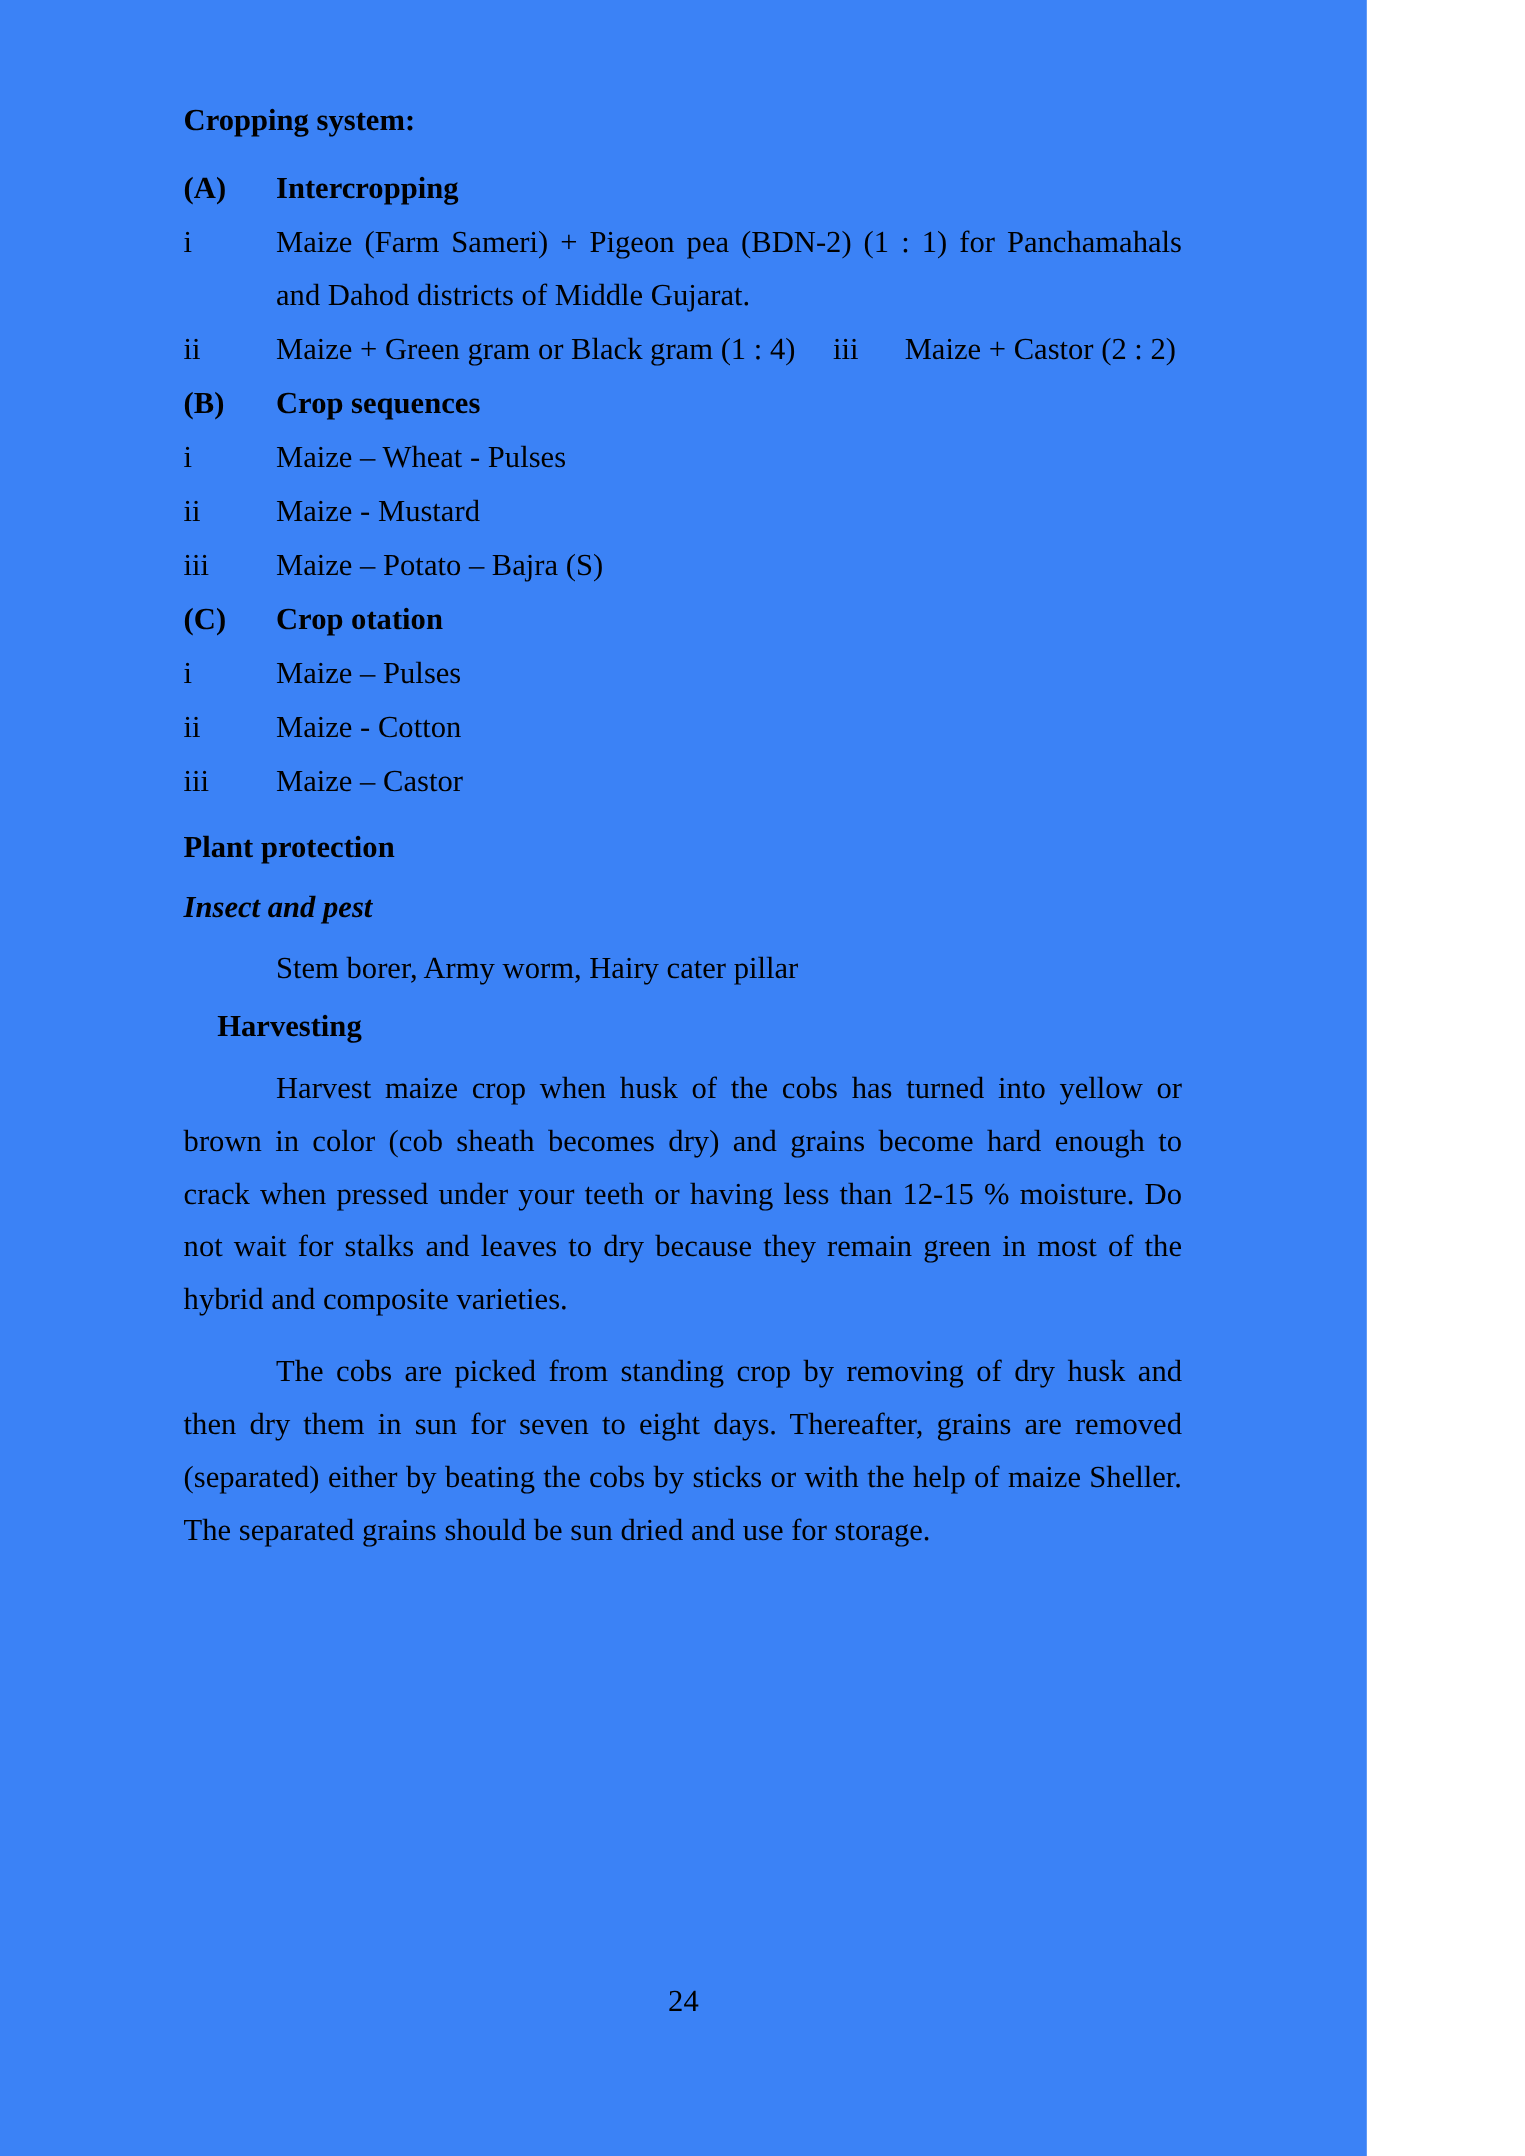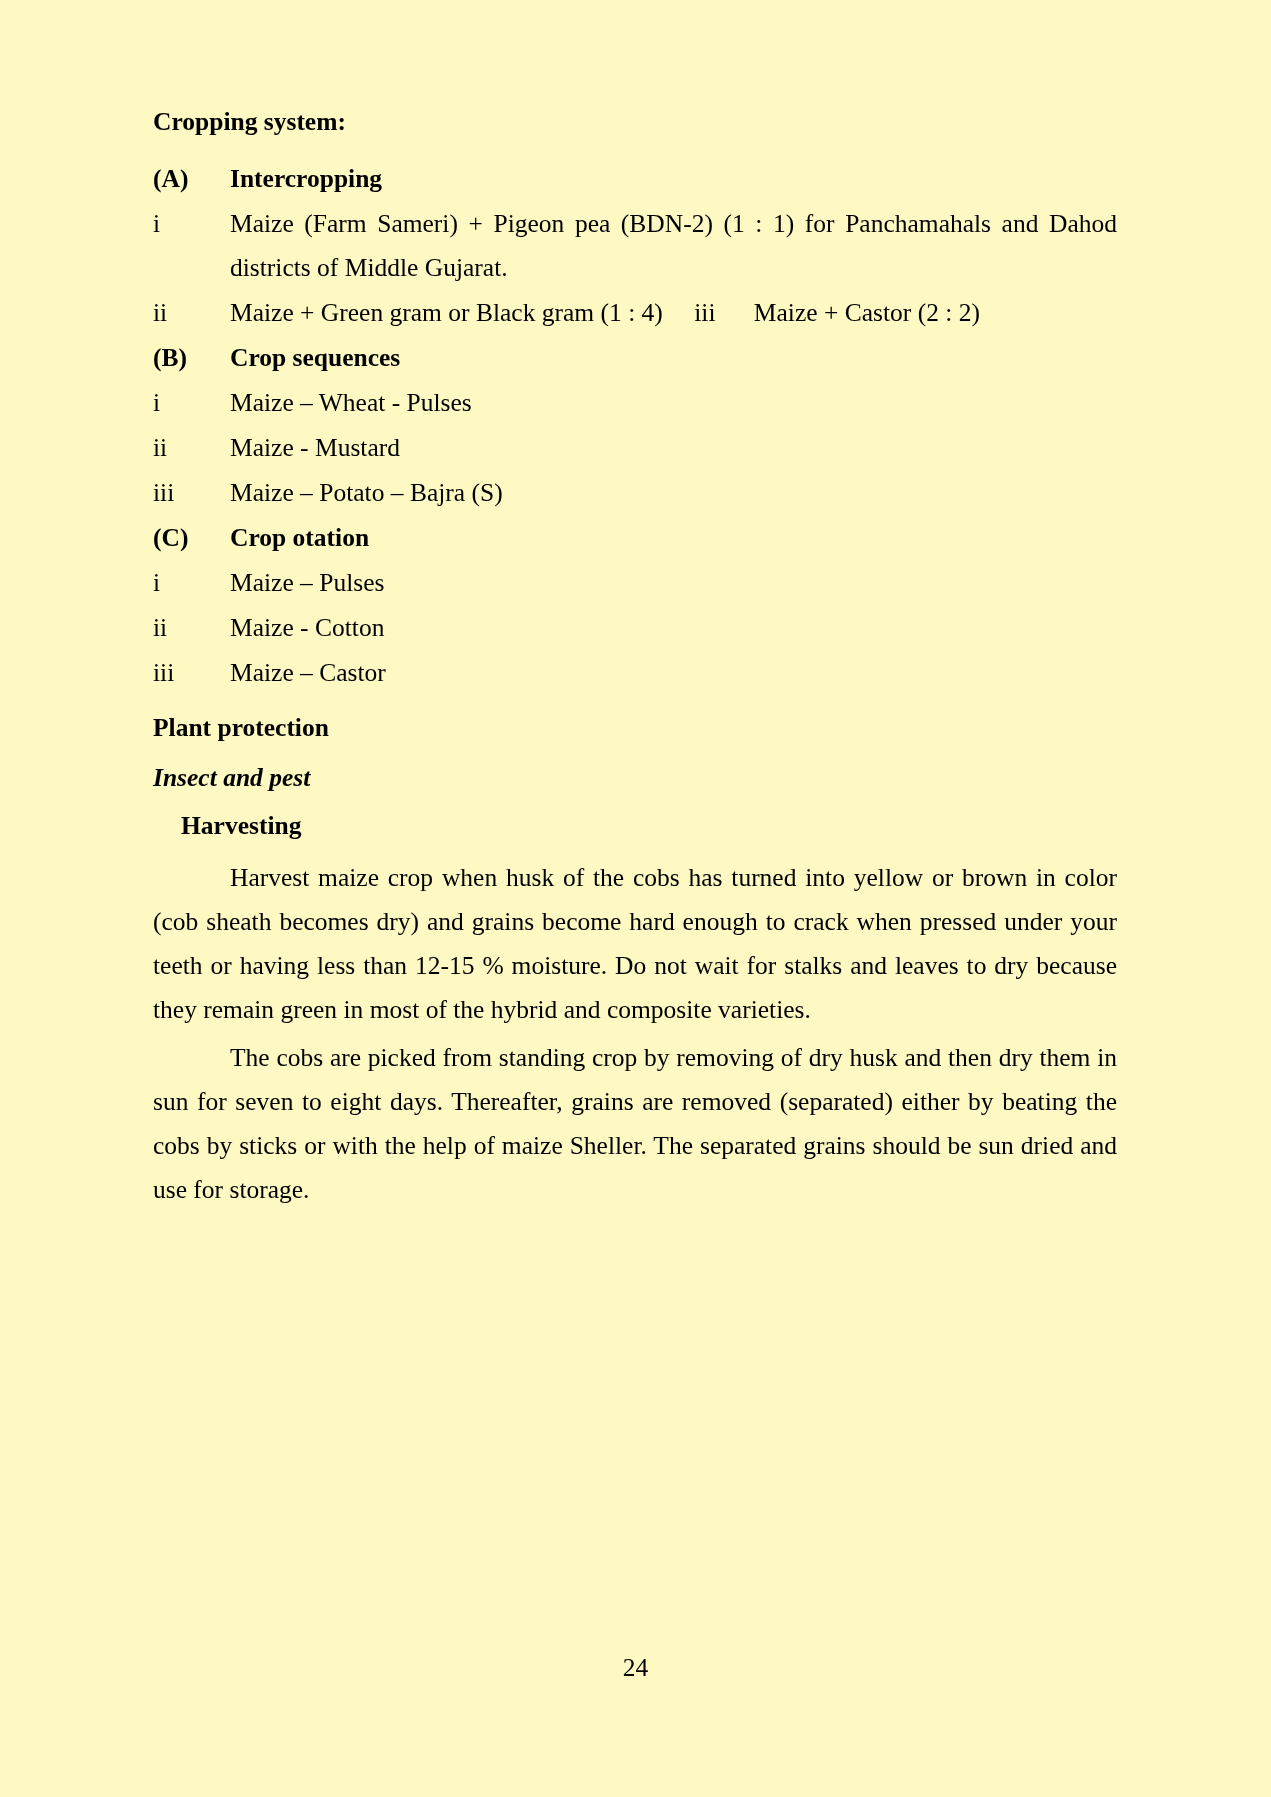--- a/index.html
+++ b/index.html
@@ -1,26 +1,26 @@
 <!DOCTYPE html>
 <html><head>
 <meta charset="utf-8">
 <style>
   html, body { margin: 0; padding: 0; background: #ffffff; }
   .page {
     position: relative;
-    width: 1271px;
+    width: 1139px;
     height: 1797px;
     box-sizing: border-box;
-    background: #fef9c3;
+    background: #3b82f6;
     color: #000000;
     font-family: "Liberation Serif", "DejaVu Serif", serif;
     font-size: 25.5px;
     line-height: 44px;
-    padding: 100px 154px 0 153px;
+    padding: 78px 154px 0 153px;
     overflow: hidden;
   }
   .b { font-weight: bold; }
   .doc-heading { margin: 0 0 13px 0; }
   .row { position: relative; padding-left: 77px; margin-bottom: 1px; }
   .row .marker { position: absolute; left: 0; top: 0; }
   .row .text { display: block; }
   .just .text { text-align: justify; }
   .inline-marker { margin-left: 25px; }
   .inline-text { margin-left: 32px; }
@@ -29,21 +29,21 @@
   .mt-ip { margin-top: 6px; font-style: italic; }
   .indent-line { padding-left: 77px; margin-top: 7px; }
   .diseases-line { margin-top: 8px; }
   .diseases-line .val { margin-left: 11px; }
   .mt-hv { margin-top: 4px; margin-left: 28px; }
   .para {
     margin: 8px 0 0 0;
     text-align: justify;
     text-indent: 77px;
   }
-  .para2 { margin-top: 4px; }
+  .para2 { margin-top: 16px; }
   .footer {
     position: absolute;
     top: 1646px;
     left: 0;
     width: 100%;
     text-align: center;
   }
 </style>
 </head>
 <body>
@@ -96,20 +96,21 @@
     <span class="marker">ii</span>
     <span class="text">Maize - Cotton</span>
   </div>
   <div class="row">
     <span class="marker">iii</span>
     <span class="text">Maize – Castor</span>
   </div>
 
   <div class="subhead b mt-pp">Plant protection</div>
   <div class="subhead b mt-ip">Insect and pest</div>
+  <div class="indent-line">Stem borer, Army worm, Hairy cater pillar</div>
 
   <div class="subhead b mt-hv">Harvesting</div>
   <p class="para">Harvest maize crop when husk of the cobs has turned into yellow or brown in color (cob sheath becomes dry) and grains become hard enough to crack when pressed under your teeth or having less than 12-15 % moisture. Do not wait for stalks and leaves to dry because they remain green in most of the hybrid  and composite varieties.</p>
   <p class="para para2">The cobs are picked from standing crop by removing of dry husk and then dry them in sun for seven to eight days. Thereafter, grains are removed (separated) either by beating the cobs by sticks or with the help of maize Sheller. The separated grains should be sun dried and use for storage.</p>
 
   <div class="footer">24</div>
 
 </div>
 
 </body></html>

